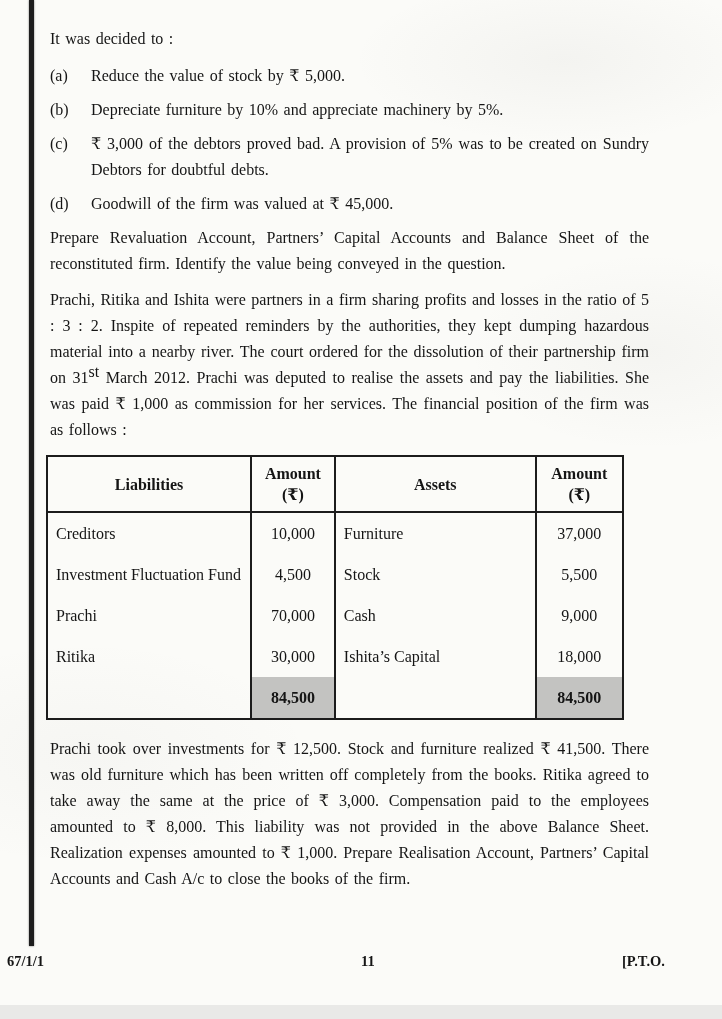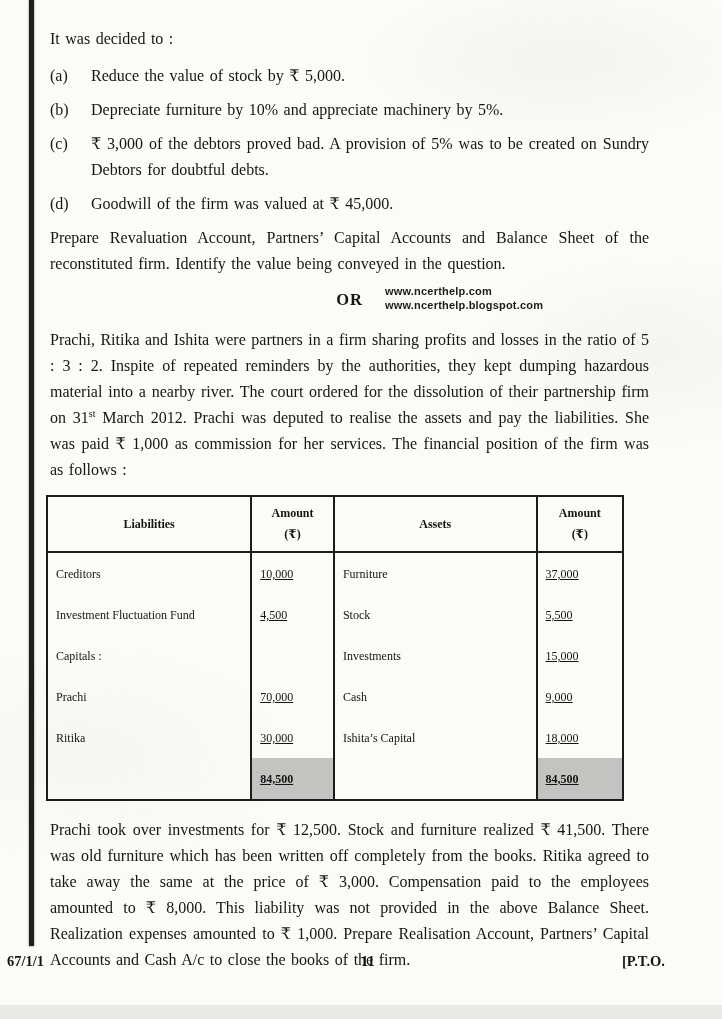--- a/index.html
+++ b/index.html
@@ -68,21 +68,21 @@
     line-height: 14px;
     letter-spacing: 0.2px;
     word-spacing: 0;
     color: #1b1b1b;
     text-align: left;
   }
   table.bs {
     border-collapse: collapse;
     width: 578px;
     margin: 12px 0 16px -4px;
-    font-size: 12px;
+    font-size: 16px;
     word-spacing: 0;
   }
   table.bs, table.bs th, table.bs td {
     border: 2px solid #1c1c1c;
   }
   table.bs tbody td {
     border-top: none;
     border-bottom: none;
   }
   table.bs th {
@@ -94,41 +94,41 @@
     line-height: 21px;
   }
   table.bs td {
     padding: 8px 8px 7px 8px;
     vertical-align: top;
   }
   .c-liab { width: 208px; }
   .c-amt  { width: 76px; }
   .c-asst { width: 206px; }
   .c-amt2 { width: 80px; }
-  td.amt { text-align: left; padding-right: 9px; text-decoration: underline; }
+  td.amt { text-align: center; padding-right: 9px; }
   td.indent { padding-left: 60px; }
   tr.totals td {
     border-top: 2px solid #1c1c1c;
     font-weight: bold;
   }
   tr.totals td.amt { background: #c3c3c1; }
   .agreed { margin: 14px 0 16px 0; text-align: left; }
   .footer {
     position: absolute;
     left: 7px;
     right: 41px;
     top: 952px;
     font-weight: bold;
     font-size: 14.5px;
     line-height: 18px;
   }
   .footer .f-left  { position: absolute; left: 0; }
   .footer .f-center { position: absolute; left: 354px; }
   .footer .f-right { position: absolute; right: 16px; }
-  sup { font-size: 10px; line-height: 0; }
+  sup { font-size: 16px; line-height: 0; }
 </style>
 </head>
 <body>
 
 <div class="page">
   <div class="scan-bar"></div>
 
   <div class="content">
 
     <p class="intro">It was decided to :</p>
@@ -145,27 +145,20 @@
       <span class="qlabel">(c)</span>
       <span class="qtext">₹ 3,000 of the debtors proved bad. A provision of 5% was to be created on Sundry Debtors for doubtful debts.</span>
     </div>
     <div class="qitem">
       <span class="qlabel">(d)</span>
       <span class="qtext">Goodwill of the firm was valued at ₹ 45,000.</span>
     </div>
 
     <p class="para">Prepare Revaluation Account, Partners’ Capital Accounts and Balance Sheet of the reconstituted firm. Identify the value being conveyed in the question.</p>
 
-    <div class="or-row">
-      <span class="or">OR</span>
-      <span class="watermark">
-        <span>www.ncerthelp.com</span>
-        <span>www.ncerthelp.blogspot.com</span>
-      </span>
-    </div>
 
     <p class="para"><span>Prachi, Ritika and Ishita were partners in a firm sharing profits and losses in the ratio of 5 : 3 : 2. Inspite of repeated reminders by the authorities, they kept dumping hazardous material into a nearby river. The court ordered for the dissolution of their partnership firm on 31</span><sup>st</sup><span> March 2012. Prachi was deputed to realise the assets and pay the liabilities. She was paid ₹ 1,000 as commission for her services. The financial position of the firm was as follows :</span></p>
 
     <table class="bs">
       <thead>
         <tr>
           <th class="c-liab">Liabilities</th>
           <th class="c-amt">
             <div>Amount</div>
             <div>(₹)</div>
@@ -184,26 +177,20 @@
           <td>Furniture</td>
           <td class="amt">37,000</td>
         </tr>
         <tr>
           <td>Investment Fluctuation Fund</td>
           <td class="amt">4,500</td>
           <td>Stock</td>
           <td class="amt">5,500</td>
         </tr>
         <tr>
-          <td>Capitals :</td>
-          <td class="amt"></td>
-          <td>Investments</td>
-          <td class="amt">15,000</td>
-        </tr>
-        <tr>
           <td class="indent">Prachi</td>
           <td class="amt">70,000</td>
           <td>Cash</td>
           <td class="amt">9,000</td>
         </tr>
         <tr>
           <td class="indent">Ritika</td>
           <td class="amt">30,000</td>
           <td>Ishita’s Capital</td>
           <td class="amt">18,000</td>

